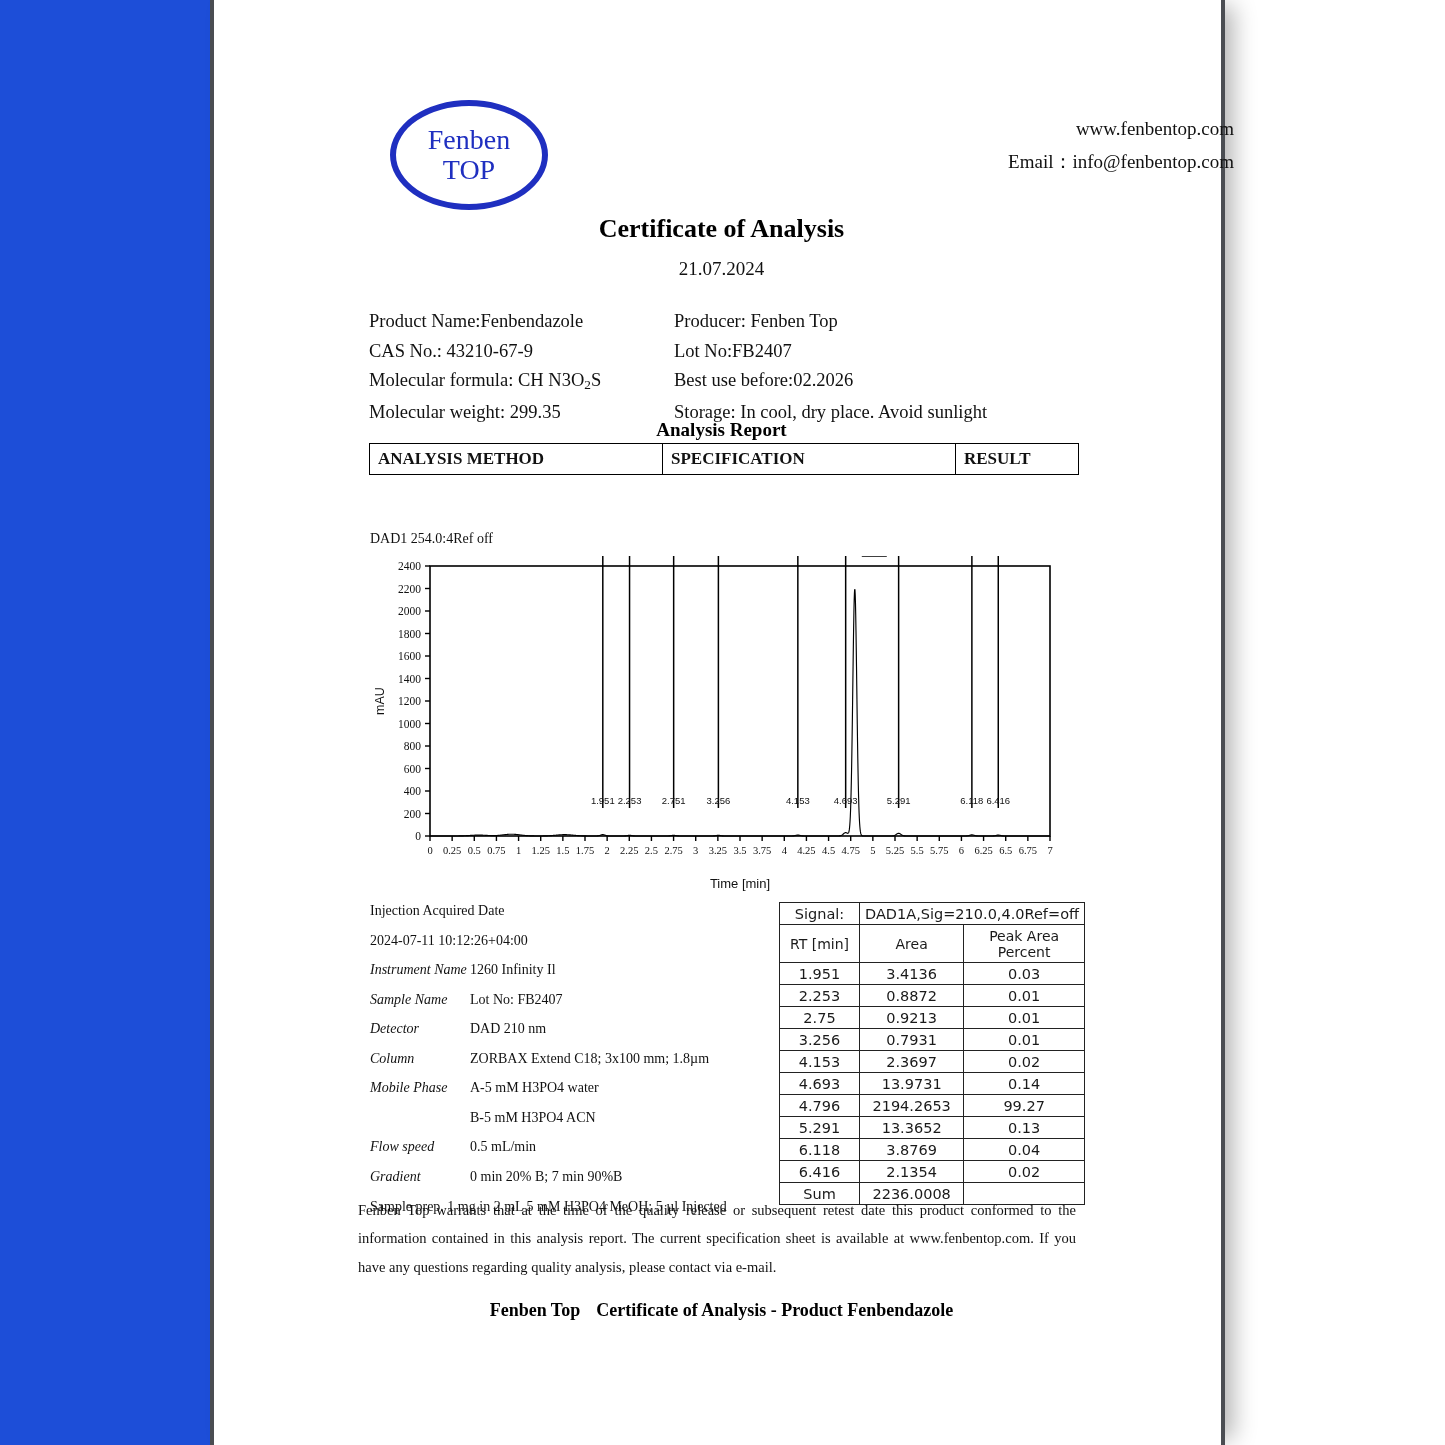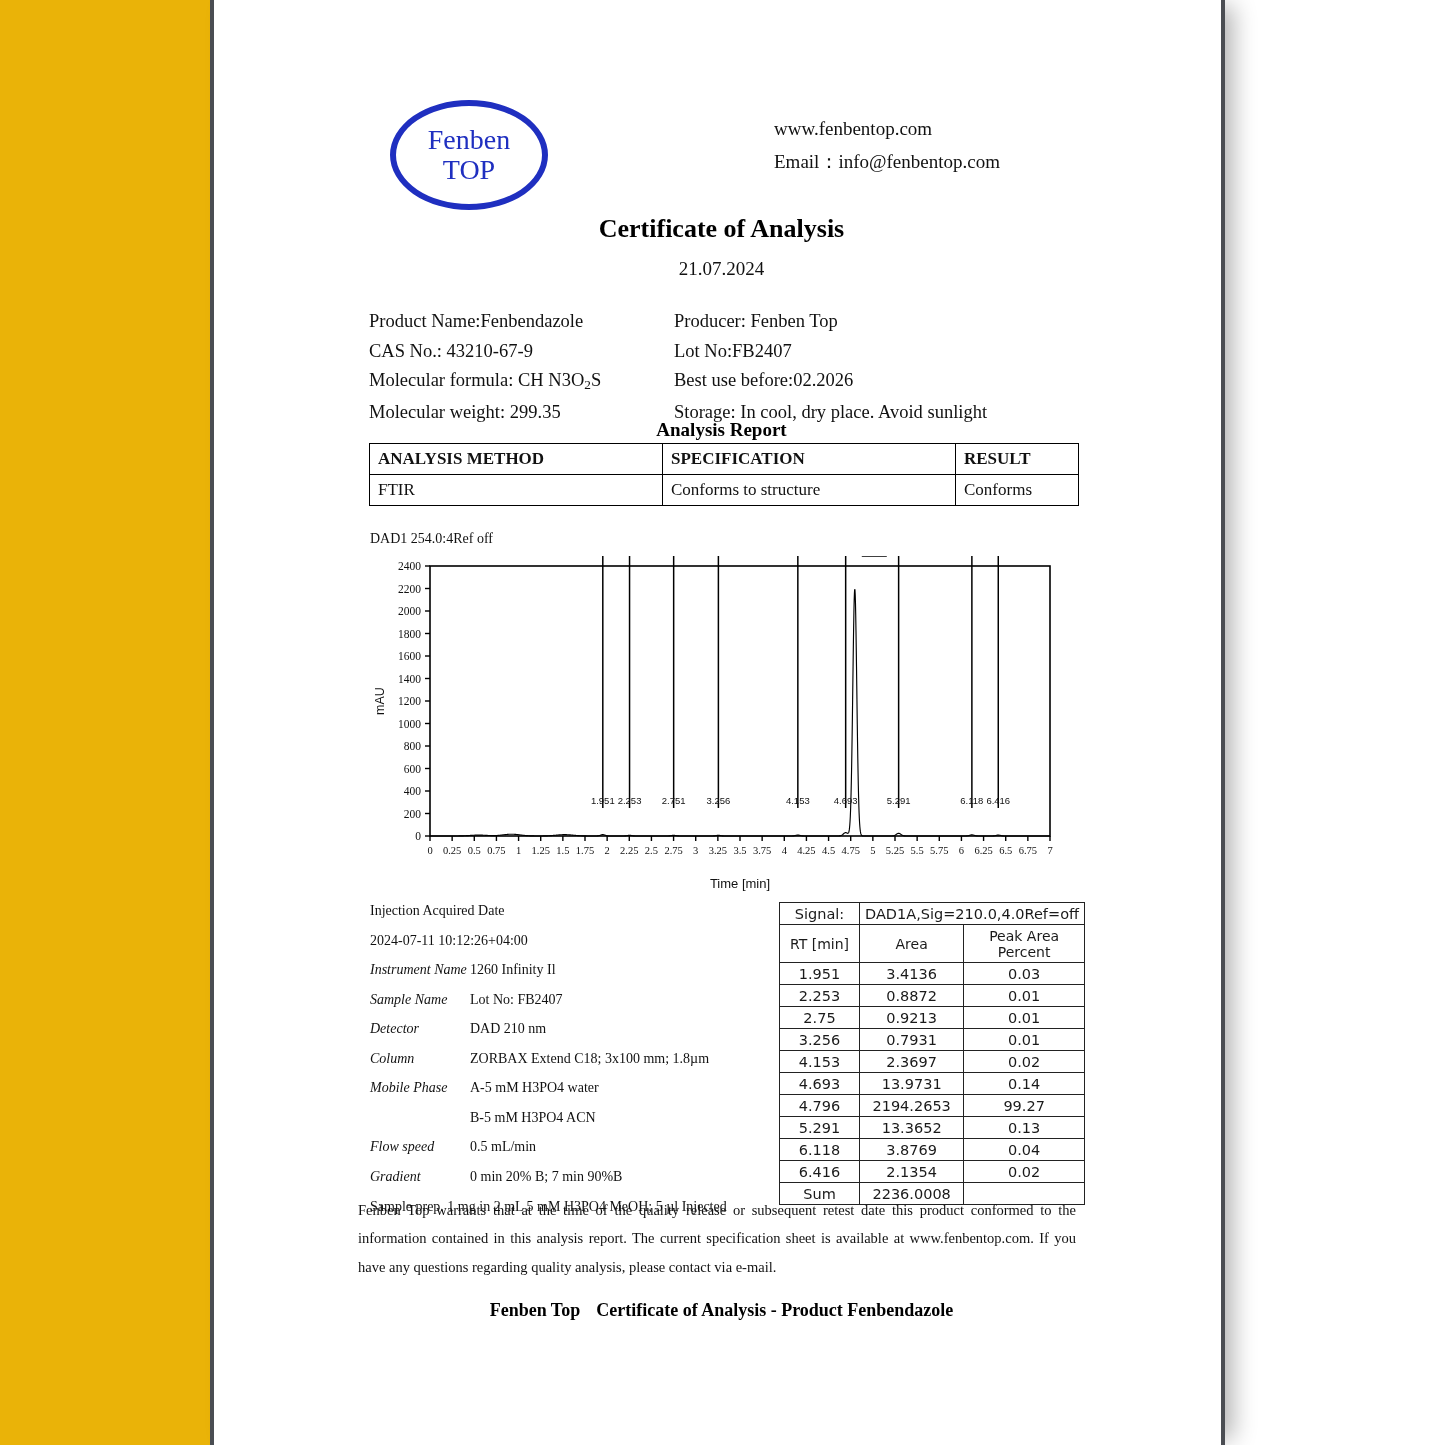--- a/index.html
+++ b/index.html
@@ -2,21 +2,21 @@
 <html><head>
 <meta charset="utf-8">
 <style>
   html,body{margin:0;padding:0;}
   body{
     width:1445px;height:1445px;
     background:#ffffff;
     font-family:"Liberation Serif", serif;
     overflow:hidden;
   }
-  .canvas{position:relative;width:1205px;height:1445px;background:#eab308;}
+  .canvas{position:relative;width:1205px;height:1445px;background:#1d4ed8;}
 
   
   .page{
     position:absolute;left:210px;top:0;width:1015px;height:1445px;
     background:#ffffff;
     border-left:4px solid #4a4d52;
     border-right:4px solid #4a4d52;
     box-shadow:14px 0 22px -6px rgba(0,0,0,.30);
     box-sizing:border-box;
   }
@@ -25,21 +25,21 @@
   
   .logo{
     position:absolute;left:176px;top:100px;width:146px;height:98px;
     border:6px solid #1f2fc0;border-radius:50%;
     display:flex;flex-direction:column;align-items:center;justify-content:center;
     line-height:1.0;
   }
   .logo-l1{color:#1f2fc0;font-size:28px;font-family:"Liberation Serif",serif;}
   .logo-l2{color:#1f2fc0;font-size:28px;font-family:"Liberation Serif",serif;margin-top:2px;}
 
-  .contact{position:absolute;left:560px;top:118px;width:460px;font-size:19px;color:#111;}
+  .contact{position:absolute;left:560px;top:118px;width:460px;text-align:right;font-size:19px;color:#111;}
   .contact div{margin-bottom:9px;white-space:nowrap;}
   .contact .em-label{margin-right:0;}
 
   .doc-title{
     position:absolute;left:0;top:214px;width:1015px;text-align:center;
     font-size:26px;font-weight:bold;color:#000;
   }
   .doc-date{
     position:absolute;left:0;top:258px;width:1015px;text-align:center;
     font-size:19px;color:#111;
@@ -150,25 +150,20 @@
         </div>
       </div>
 
       <div class="ar-title">Analysis Report</div>
       <table class="ar-table">
         <tbody>
             <tr>
           <th class="c-method">ANALYSIS METHOD</th>
           <th class="c-spec">SPECIFICATION</th>
           <th>RESULT</th>
-        </tr>
-        <tr>
-          <td>FTIR</td>
-          <td>Conforms to structure</td>
-          <td>Conforms</td>
         </tr>
       </tbody>
         </table>
 
       <div class="dad-label">DAD1 254.0:4Ref off</div>
 
       <div class="chrom">
         <svg id="chrom-svg" width="700" height="340" viewBox="0 0 700 340">
             <rect x="66" y="10" width="620" height="270" fill="none" stroke="#000" stroke-width="1.6"></rect>
             <line x1="61" y1="280" x2="66" y2="280" stroke="#000" stroke-width="1.4"></line>

